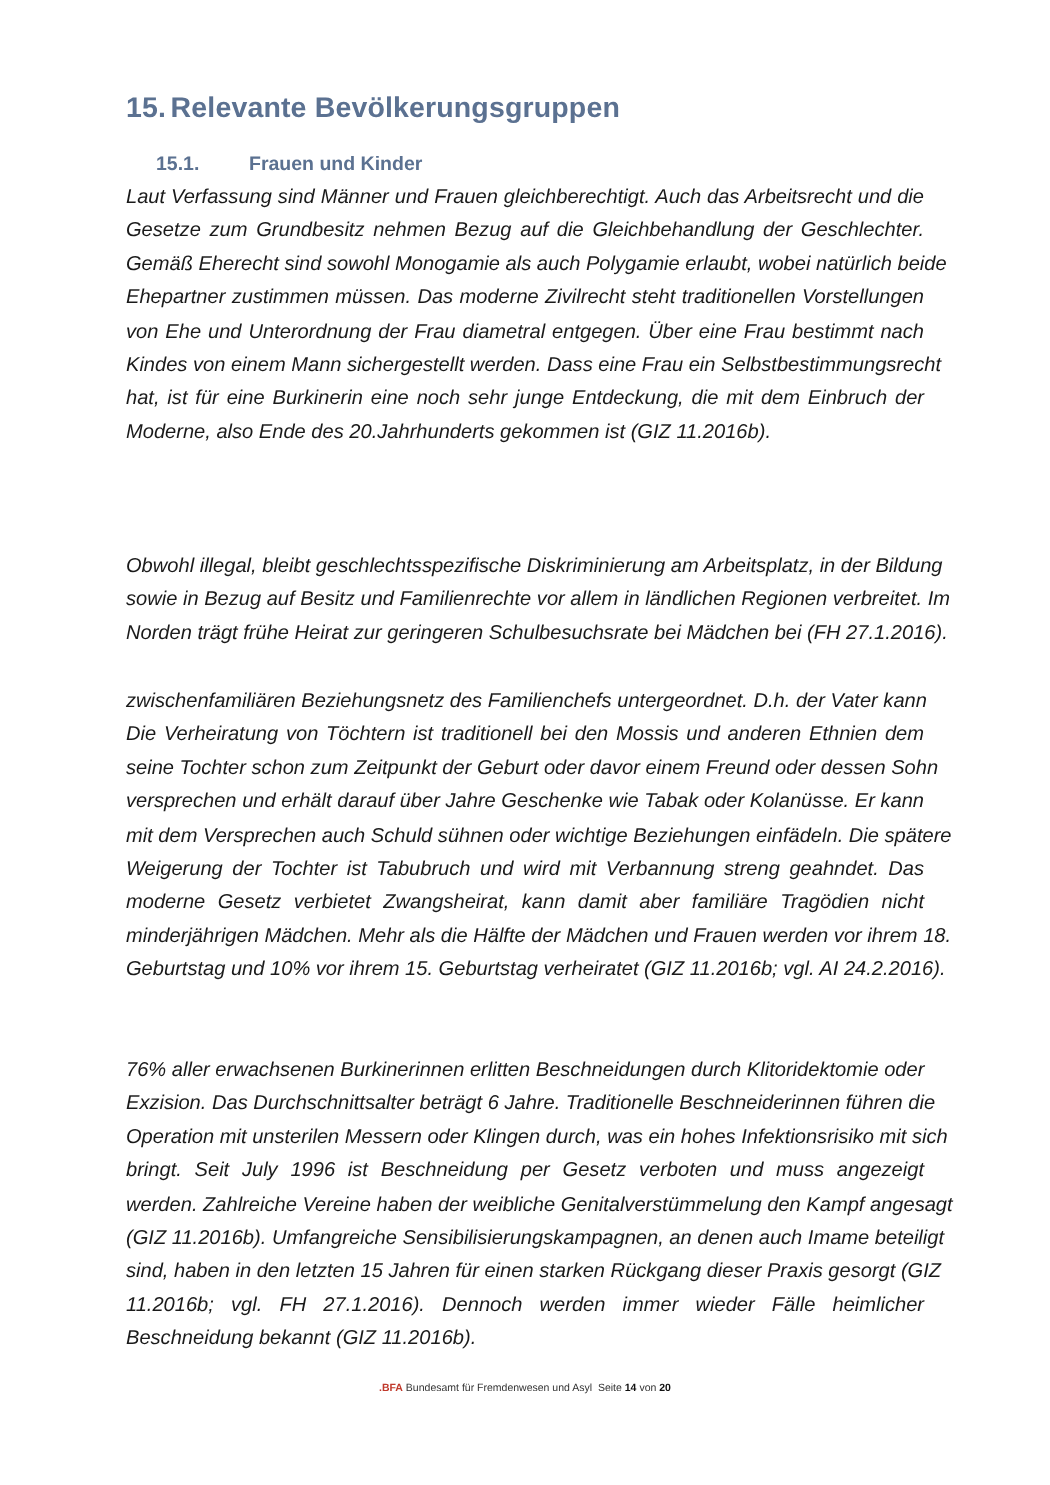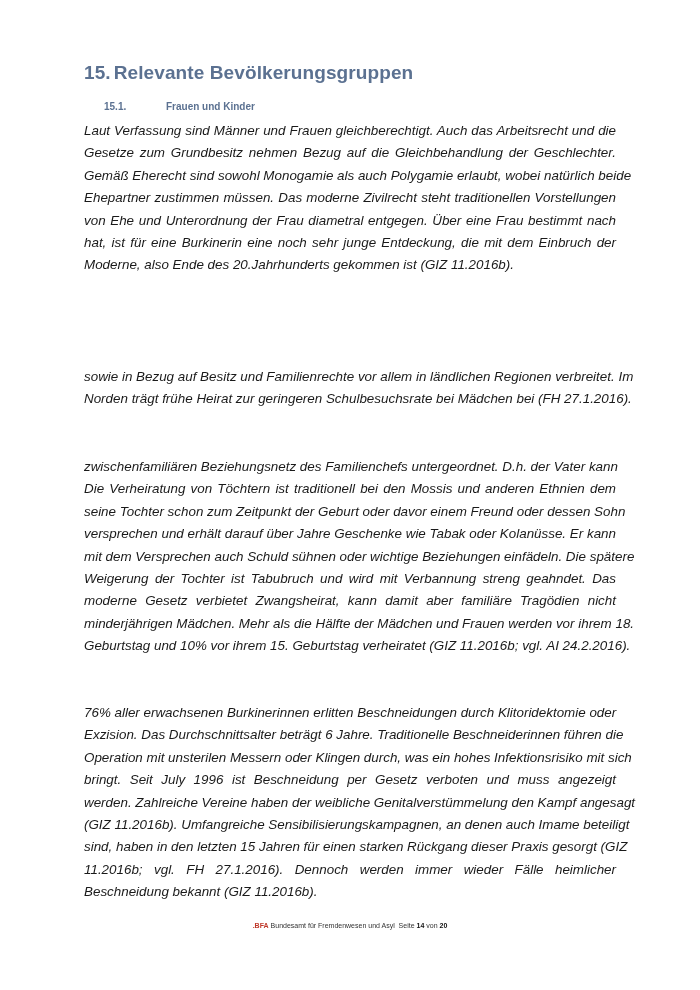--- a/index.html
+++ b/index.html
@@ -29,21 +29,21 @@
       font-weight: bold;
       color: #5b7191;
       white-space: nowrap;
       letter-spacing: 0.1px;
     }
     .h1 .num { margin-right: 3px; }
     .h2 {
       position: absolute;
       top: 101px;
       left: 20px;
-      font-size: 10px;
+      font-size: 13px;
       font-weight: bold;
       color: #5b7191;
       white-space: nowrap;
     }
     .h2 .num { display: inline-block; width: 62px; }
     .para {
       position: absolute;
       left: 0;
       width: 532px;
       font-size: 13.4px;
@@ -91,24 +91,26 @@
   <div class="h2">
     <span class="num">15.1.</span><span>Frauen und Kinder</span>
   </div>
 
   <div class="para" id="p1">
       <span class="line">Laut Verfassung sind Männer und Frauen gleichberechtigt. Auch das Arbeitsrecht und die</span>
       <span class="line">Gesetze zum Grundbesitz nehmen Bezug auf die Gleichbehandlung der Geschlechter.</span>
       <span class="line">Gemäß Eherecht sind sowohl Monogamie als auch Polygamie erlaubt, wobei natürlich beide</span>
       <span class="line">Ehepartner zustimmen müssen. Das moderne Zivilrecht steht traditionellen Vorstellungen</span>
       <span class="line">von Ehe und Unterordnung der Frau diametral entgegen. Über eine Frau bestimmt nach</span>
+      <span class="line">Kindes von einem Mann sichergestellt werden. Dass eine Frau ein Selbstbestimmungsrecht</span>
       <span class="line">hat, ist für eine Burkinerin eine noch sehr junge Entdeckung, die mit dem Einbruch der</span>
       <span class="line last">Moderne, also Ende des 20.Jahrhunderts gekommen ist (GIZ 11.2016b).</span>
     </div>
   <div class="para" id="p2">
+      <span class="line">Obwohl illegal, bleibt geschlechtsspezifische Diskriminierung am Arbeitsplatz, in der Bildung</span>
       <span class="line">sowie in Bezug auf Besitz und Familienrechte vor allem in ländlichen Regionen verbreitet. Im</span>
       <span class="line last">Norden trägt frühe Heirat zur geringeren Schulbesuchsrate bei Mädchen bei (FH 27.1.2016).</span>
     </div>
   <div class="para" id="p3">
       <span class="line">zwischenfamiliären Beziehungsnetz des Familienchefs untergeordnet. D.h. der Vater kann</span>
       <span class="line">Die Verheiratung von Töchtern ist traditionell bei den Mossis und anderen Ethnien dem</span>
       <span class="line">seine Tochter schon zum Zeitpunkt der Geburt oder davor einem Freund oder dessen Sohn</span>
       <span class="line">versprechen und erhält darauf über Jahre Geschenke wie Tabak oder Kolanüsse. Er kann</span>
       <span class="line">mit dem Versprechen auch Schuld sühnen oder wichtige Beziehungen einfädeln. Die spätere</span>
       <span class="line">Weigerung der Tochter ist Tabubruch und wird mit Verbannung streng geahndet. Das</span>

